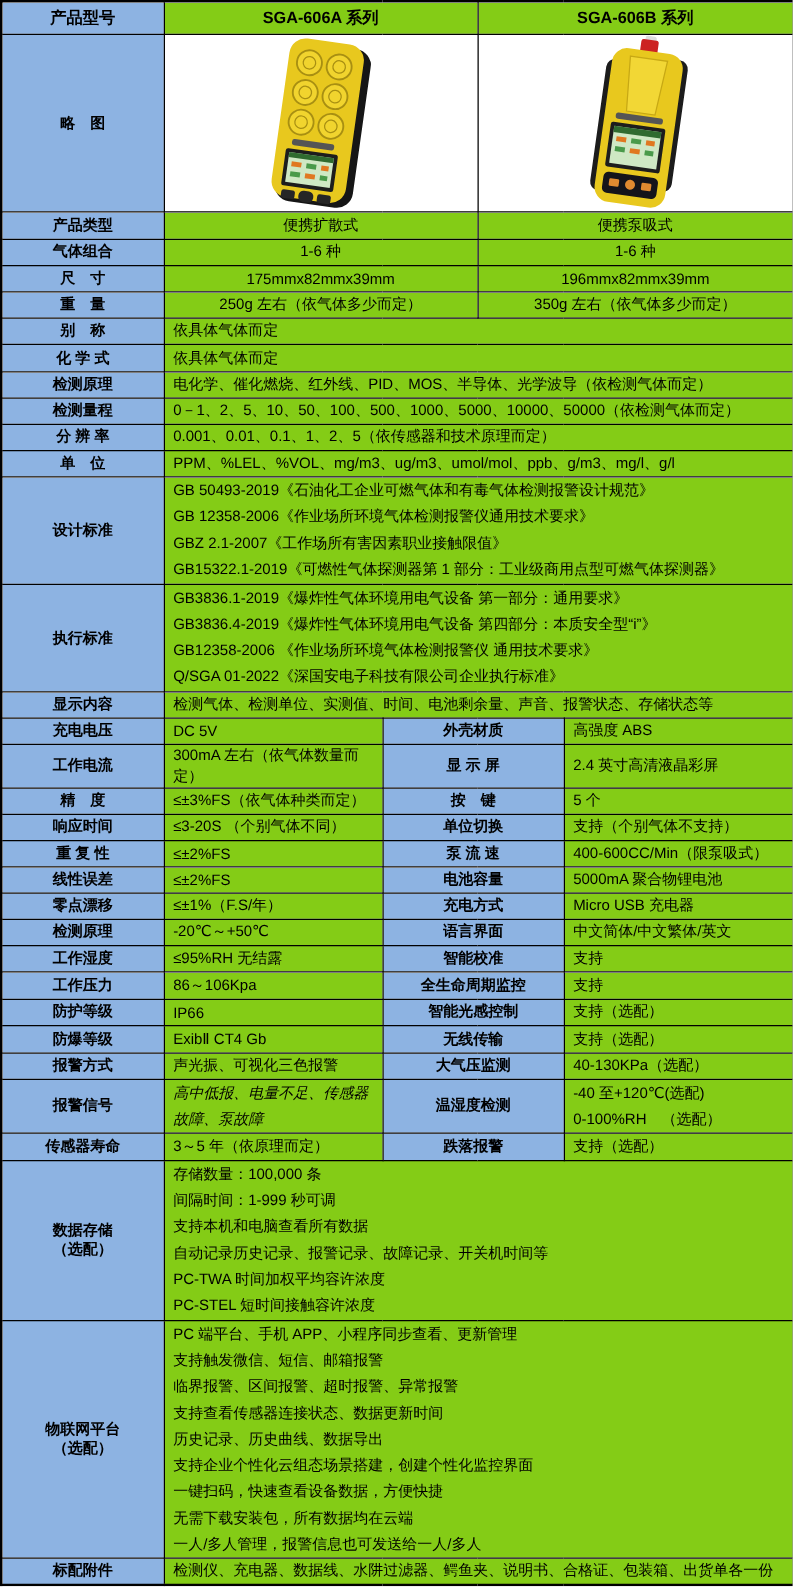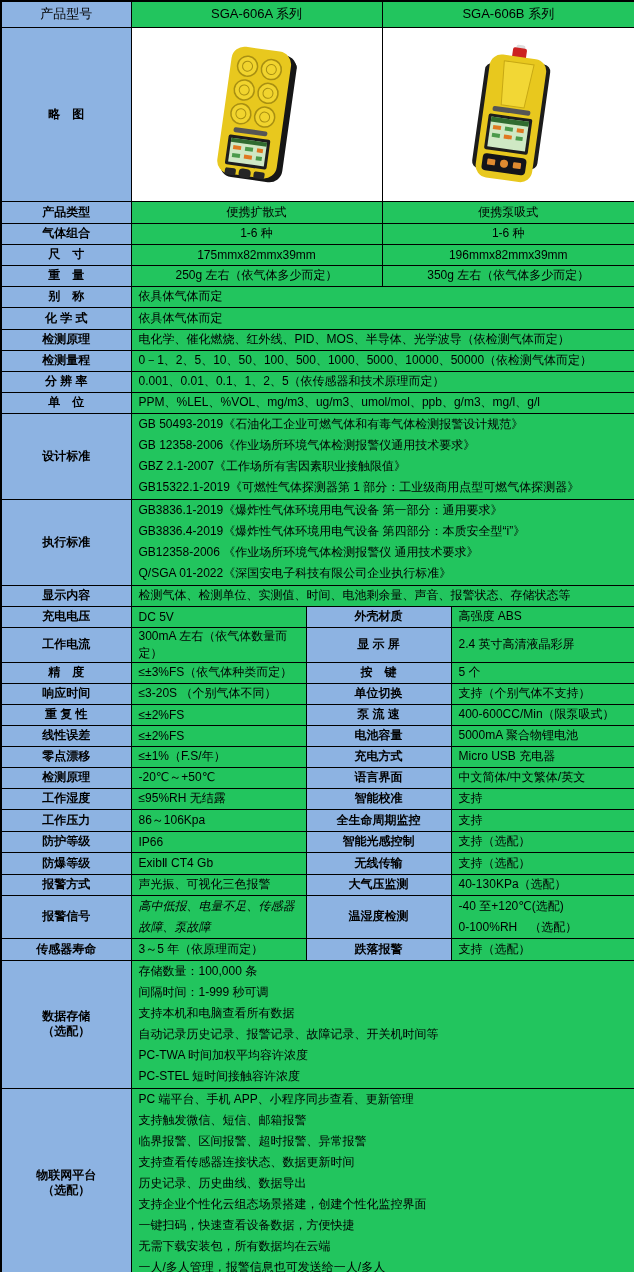--- a/index.html
+++ b/index.html
@@ -1,26 +1,26 @@
 <!DOCTYPE html>
 <html><head>
 <meta charset="utf-8">
 <style>
   html,body{margin:0;padding:0;background:#ffffff;}
   body{width:634px;font-family:"Liberation Sans","DejaVu Sans",sans-serif;color:#000;}
   table.spec{border-collapse:collapse;table-layout:fixed;width:634px;border:2px solid #000;}
   td{border:1px solid #000;overflow:hidden;vertical-align:middle;}
   .lbl{background:#8db3e2;font-weight:bold;font-size:12px;text-align:center;line-height:1.25;}
-  .val{background:#22c55e;font-size:12px;padding:0 7px;text-align:left;}
+  .val{background:#84cc16;font-size:12px;padding:0 7px;text-align:left;}
   .val.center{text-align:center;padding:0 2px;}
   .sketch{background:#ffffff;text-align:center;padding:0;}
   .lines div{line-height:21px;white-space:nowrap;}
   .h21{height:21px}.h22{height:22px}.h26{height:26px}.h43{height:43px}
-  .h86{height:86px}.h128{height:128px}.h142{height:174px}.h187{height:187px}
-  .hdr{font-weight:normal;font-size:13px;}
+  .h86{height:86px}.h128{height:128px}.h142{height:142px}.h187{height:187px}
+  .hdr{font-weight:bold;font-size:13px;}
   svg{display:block;margin:0 auto;}
 </style>
 </head>
 <body>
 
 <table class="spec">
   <colgroup>
     <col style="width:130px">
       <col style="width:175px">
       <col style="width:76px">

